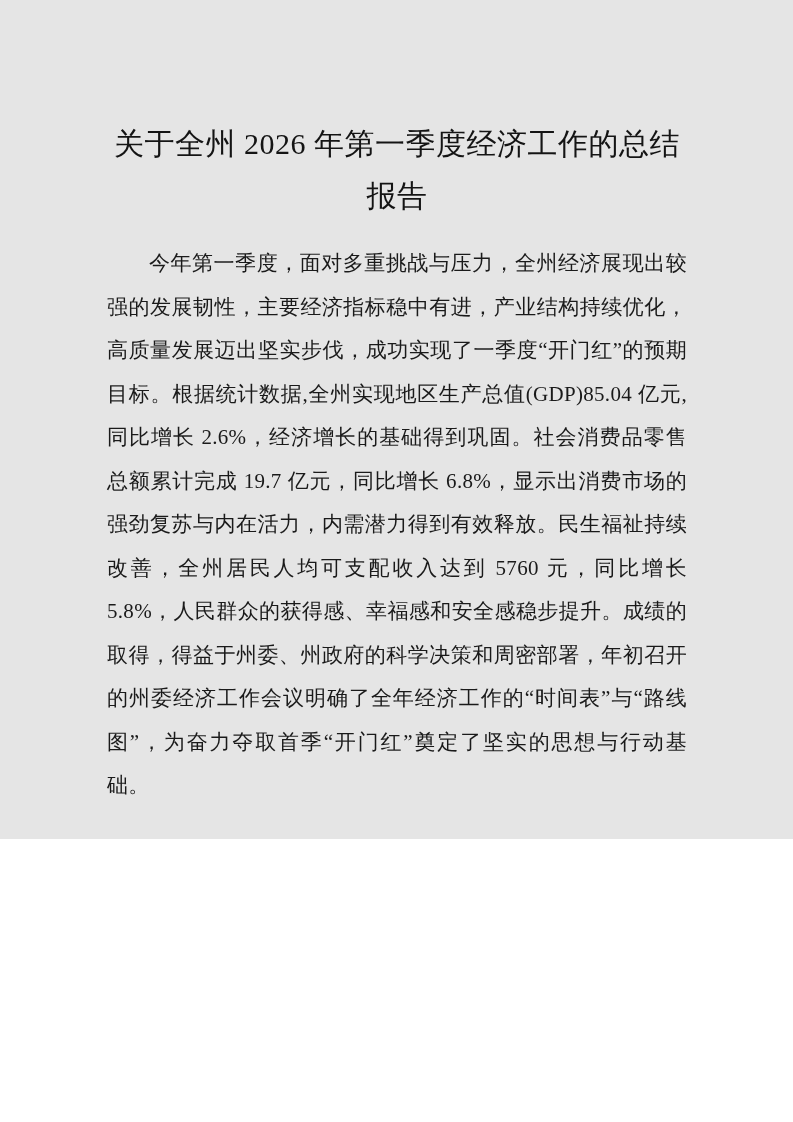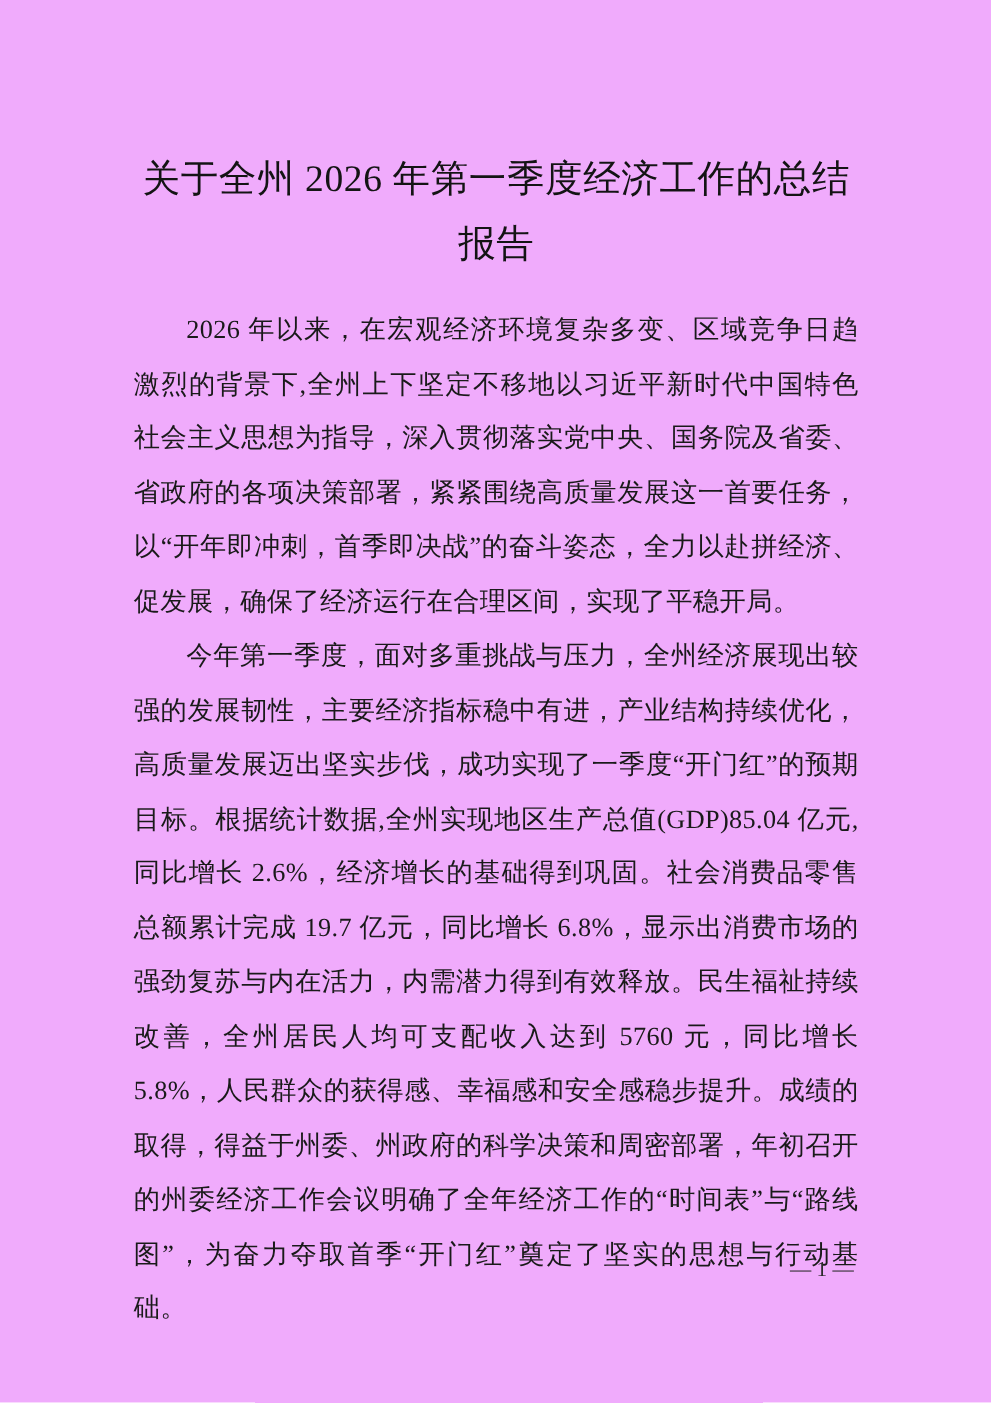--- a/index.html
+++ b/index.html
@@ -3,22 +3,22 @@
 <meta charset="utf-8">
 <style>
   html, body {
     margin: 0;
     padding: 0;
     background: #ffffff;
   }
   .page {
     position: relative;
     width: 793px;
-    height: 1122px;
-    background: #f0abfc;
+    height: 839px;
+    background: #e5e5e5;
     overflow: hidden;
     font-family: "Liberation Serif", "DejaVu Serif", serif;
     color: #1a1a1a;
     box-sizing: border-box;
     padding: 118px 106px 0 107px;
   }
   .doc-title {
     margin: 0 0 20px 0;
     font-size: 30px;
     font-weight: 400;
@@ -57,20 +57,19 @@
     font-family: "Liberation Serif", "DejaVu Serif", serif;
   }
 </style>
 </head>
 <body>
 
 <div class="page">
 
   <h1 class="doc-title">关于全州 2026 年第一季度经济工作的总结报告</h1>
 
-  <p class="body-para">2026 年以来，在宏观经济环境复杂多变、区域竞争日趋激烈的背景下,全州上下坚定不移地以习近平新时代中国特色社会主义思想为指导，深入贯彻落实党中央、国务院及省委、省政府的各项决策部署，紧紧围绕高质量发展这一首要任务，以“开年即冲刺，首季即决战”的奋斗姿态，全力以赴拼经济、促发展，确保了经济运行在合理区间，实现了平稳开局。</p>
 
 
   <p class="body-para">今年第一季度，面对多重挑战与压力，全州经济展现出较强的发展韧性，主要经济指标稳中有进，产业结构持续优化，高质量发展迈出坚实步伐，成功实现了一季度“开门红”的预期目标。根据统计数据,全州实现地区生产总值(GDP)85.04 亿元,同比增长 2.6%，经济增长的基础得到巩固。社会消费品零售总额累计完成 19.7 亿元，同比增长 6.8%，显示出消费市场的强劲复苏与内在活力，内需潜力得到有效释放。民生福祉持续改善，全州居民人均可支配收入达到 5760 元，同比增长 5.8%，人民群众的获得感、幸福感和安全感稳步提升。成绩的取得，得益于州委、州政府的科学决策和周密部署，年初召开的州委经济工作会议明确了全年经济工作的“时间表”与“路线图”，为奋力夺取首季“开门红”奠定了坚实的思想与行动基础。</p>
 
   <div class="page-footer">— 1 —</div>
 
 </div>
 
 </body></html>

